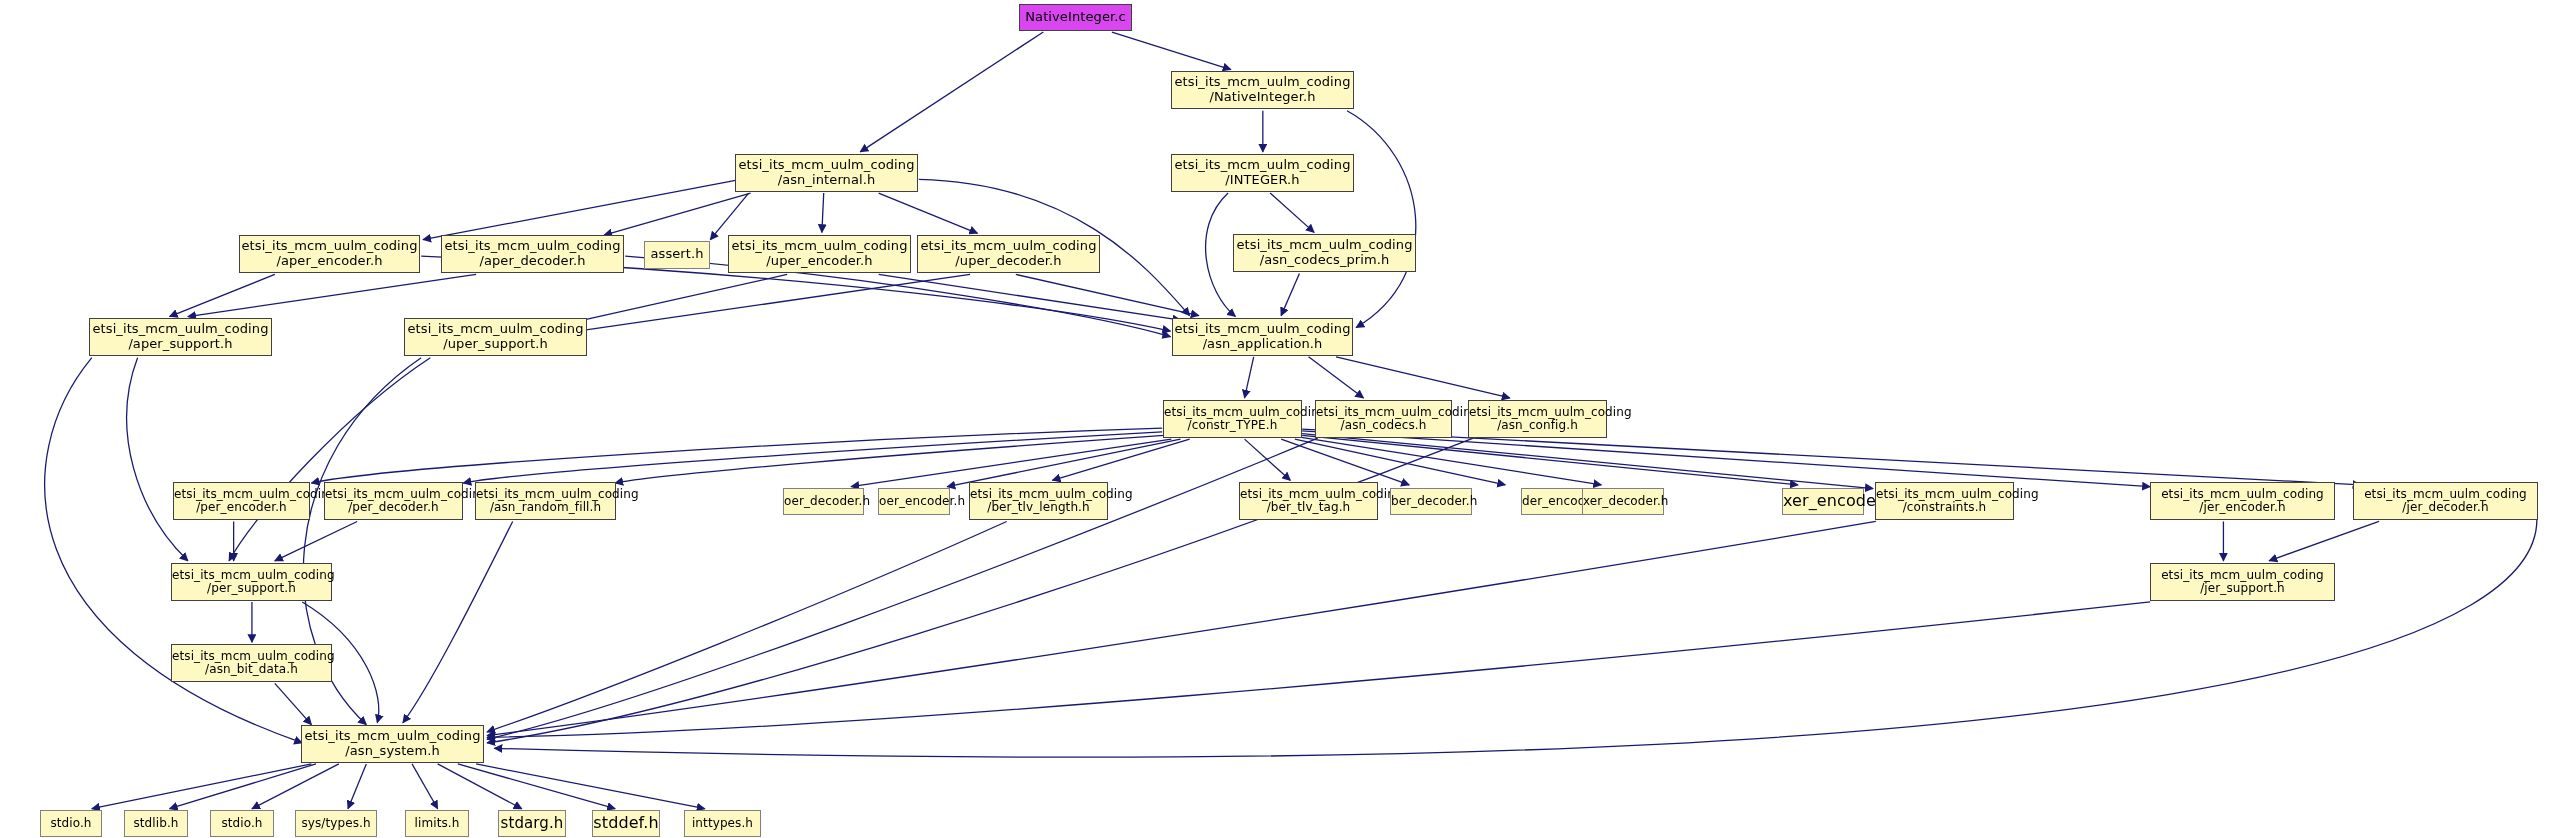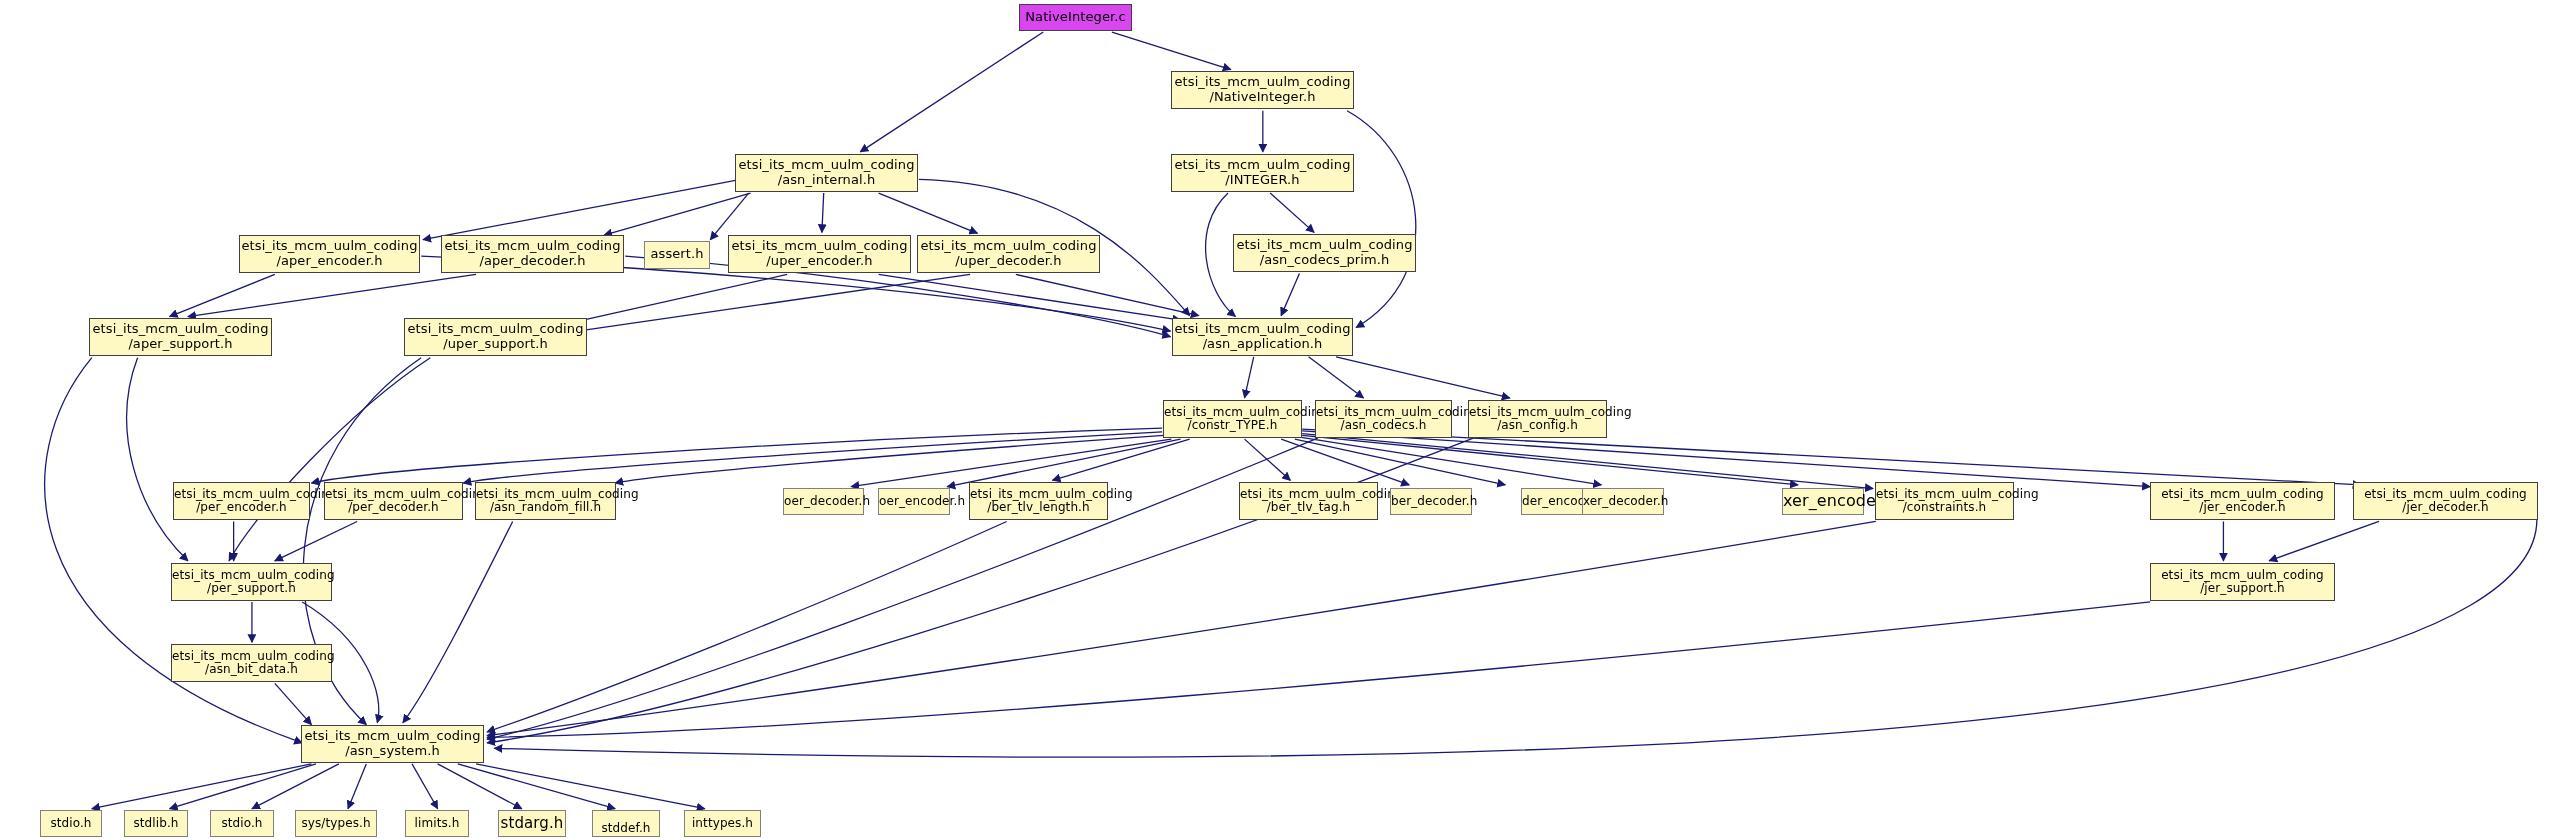--- a/index.html
+++ b/index.html
@@ -149,17 +149,17 @@
       <div class="node strong" style="left: 171px; top: 644px; width: 161px; height: 38px; font-size: 12px;"><span class="nlabel">etsi_its_mcm_uulm_coding
 /asn_bit_data.h</span></div>
       <div class="node strong" style="left: 301px; top: 725px; width: 183px; height: 38px; font-size: 13px;"><span class="nlabel">etsi_its_mcm_uulm_coding
 /asn_system.h</span></div>
       <div class="node" style="left: 40px; top: 810px; width: 62px; height: 26.5px; font-size: 12px;"><span class="nlabel">stdio.h</span></div>
       <div class="node" style="left: 124px; top: 810px; width: 64px; height: 26.5px; font-size: 12px;"><span class="nlabel">stdlib.h</span></div>
       <div class="node" style="left: 210px; top: 810px; width: 64px; height: 26.5px; font-size: 12px;"><span class="nlabel">stdio.h</span></div>
       <div class="node" style="left: 295px; top: 810px; width: 82px; height: 26.5px; font-size: 12px;"><span class="nlabel">sys/types.h</span></div>
       <div class="node" style="left: 405px; top: 810px; width: 64px; height: 26.5px; font-size: 12px;"><span class="nlabel">limits.h</span></div>
       <div class="node" style="left: 498px; top: 810px; width: 68px; height: 26.5px; font-size: 15px;"><span class="nlabel">stdarg.h</span></div>
-      <div class="node" style="left: 592px; top: 810px; width: 68px; height: 26.5px; font-size: 12px; align-items: flex-end;"><span class="nlabel">stddef.h</span></div>
+      <div class="node" style="left: 592px; top: 810px; width: 68px; height: 26.5px; font-size: 16px;"><span class="nlabel">stddef.h</span></div>
       <div class="node" style="left: 684px; top: 810px; width: 77px; height: 26.5px; font-size: 12px;"><span class="nlabel">inttypes.h</span></div>
     </div>
 </div>
 
 
 </body></html>

